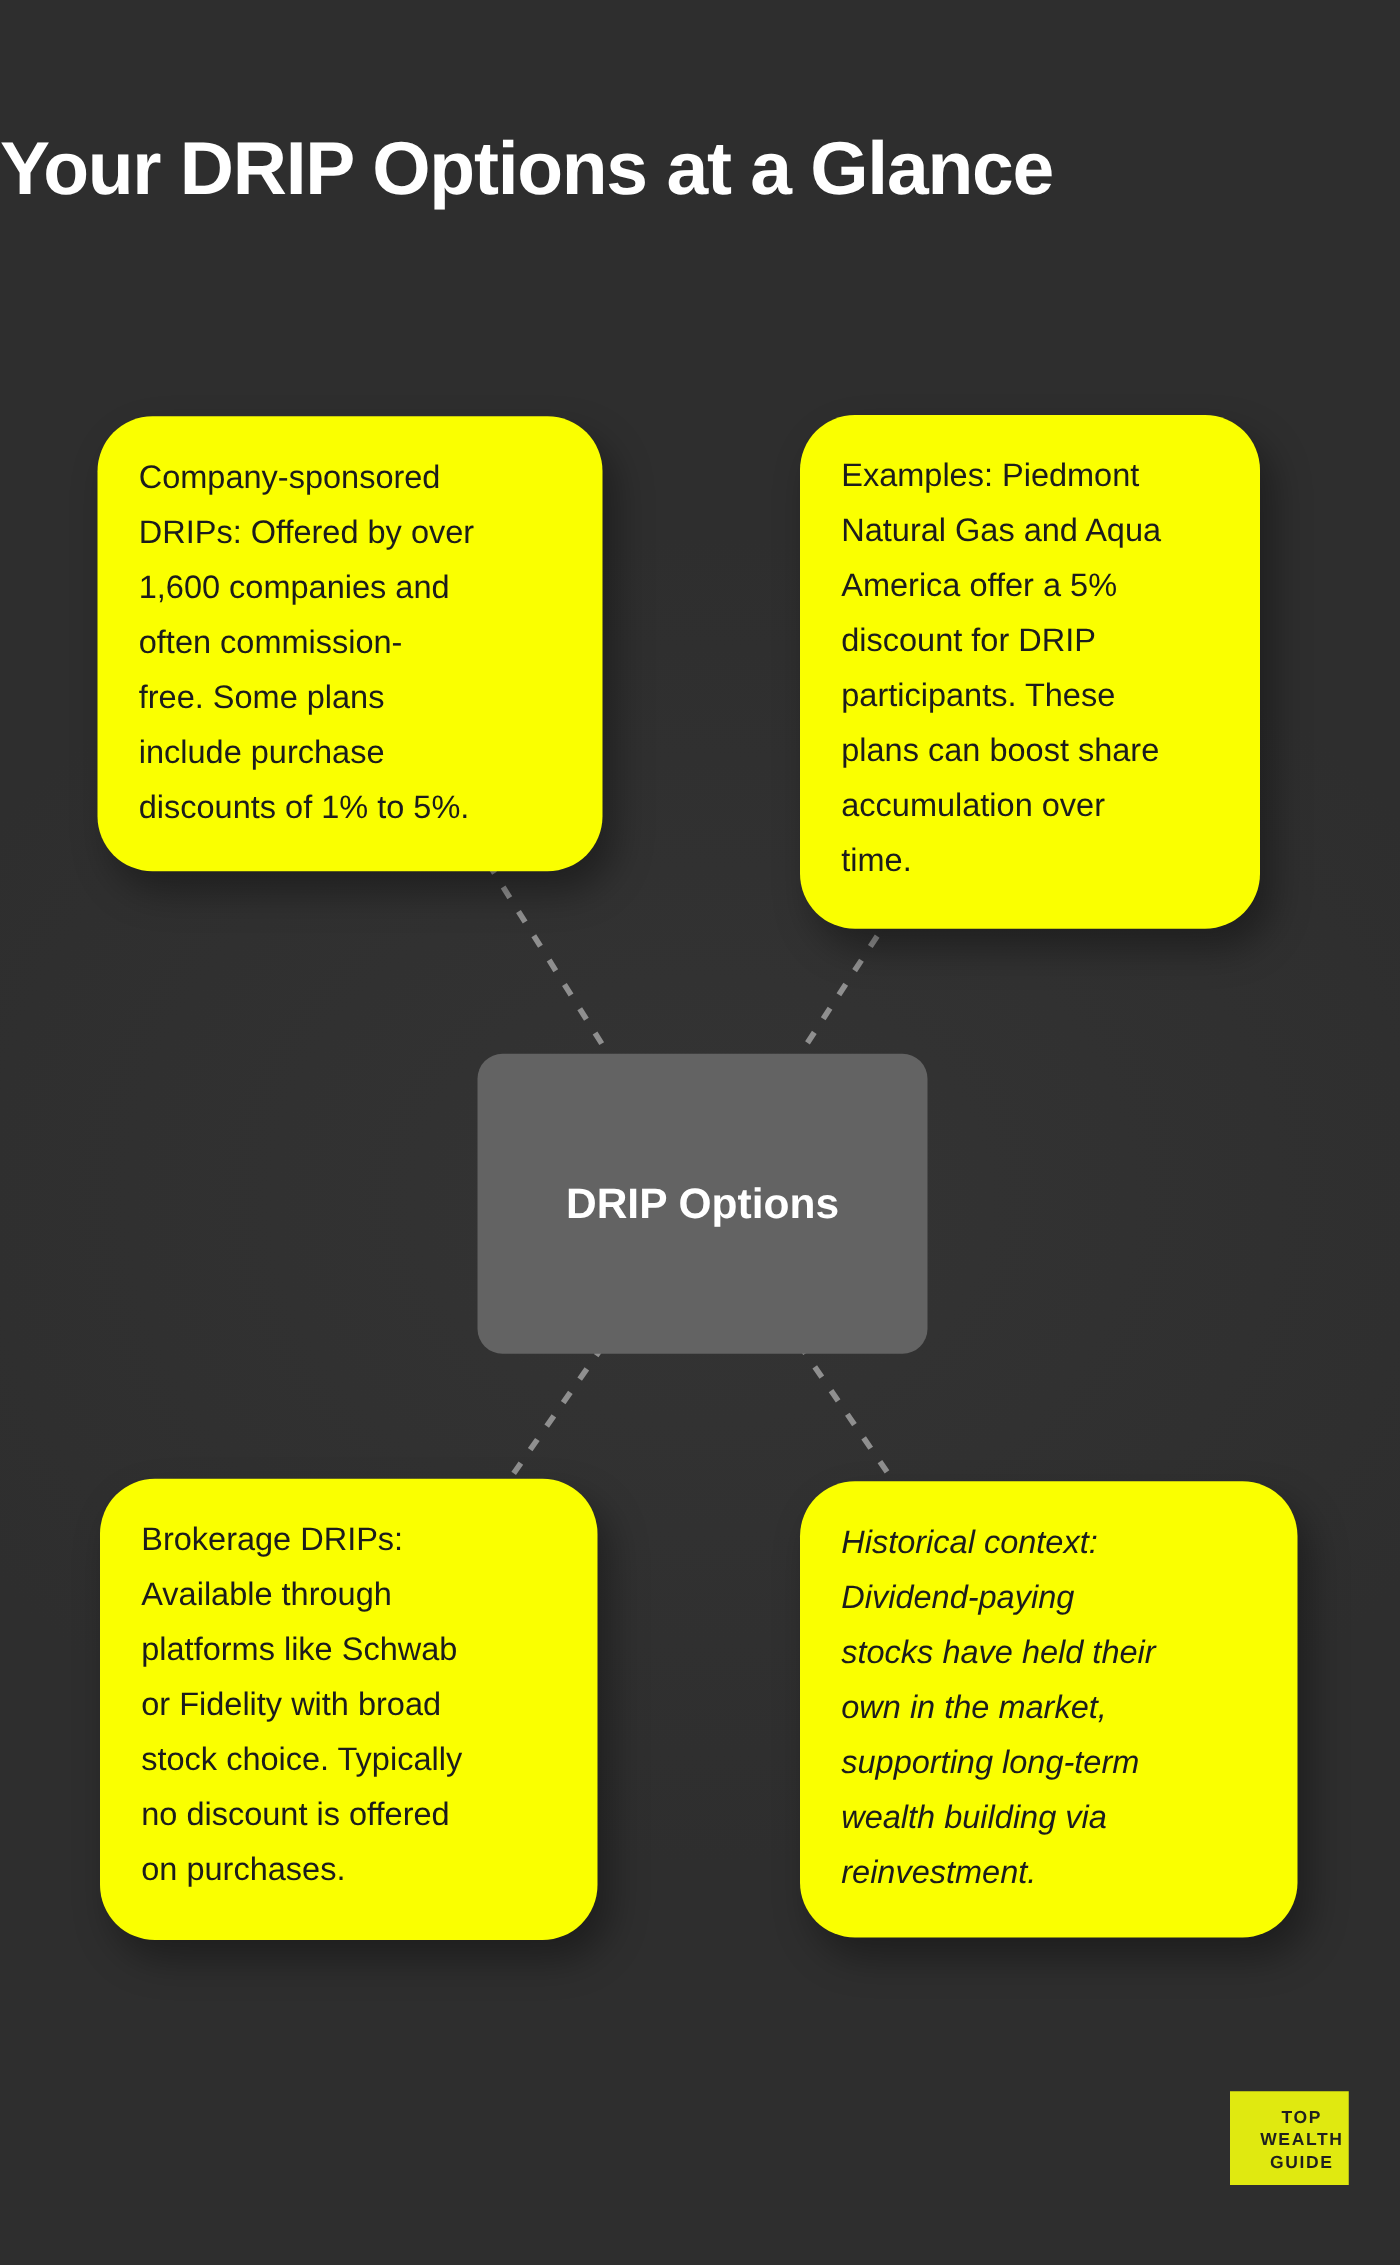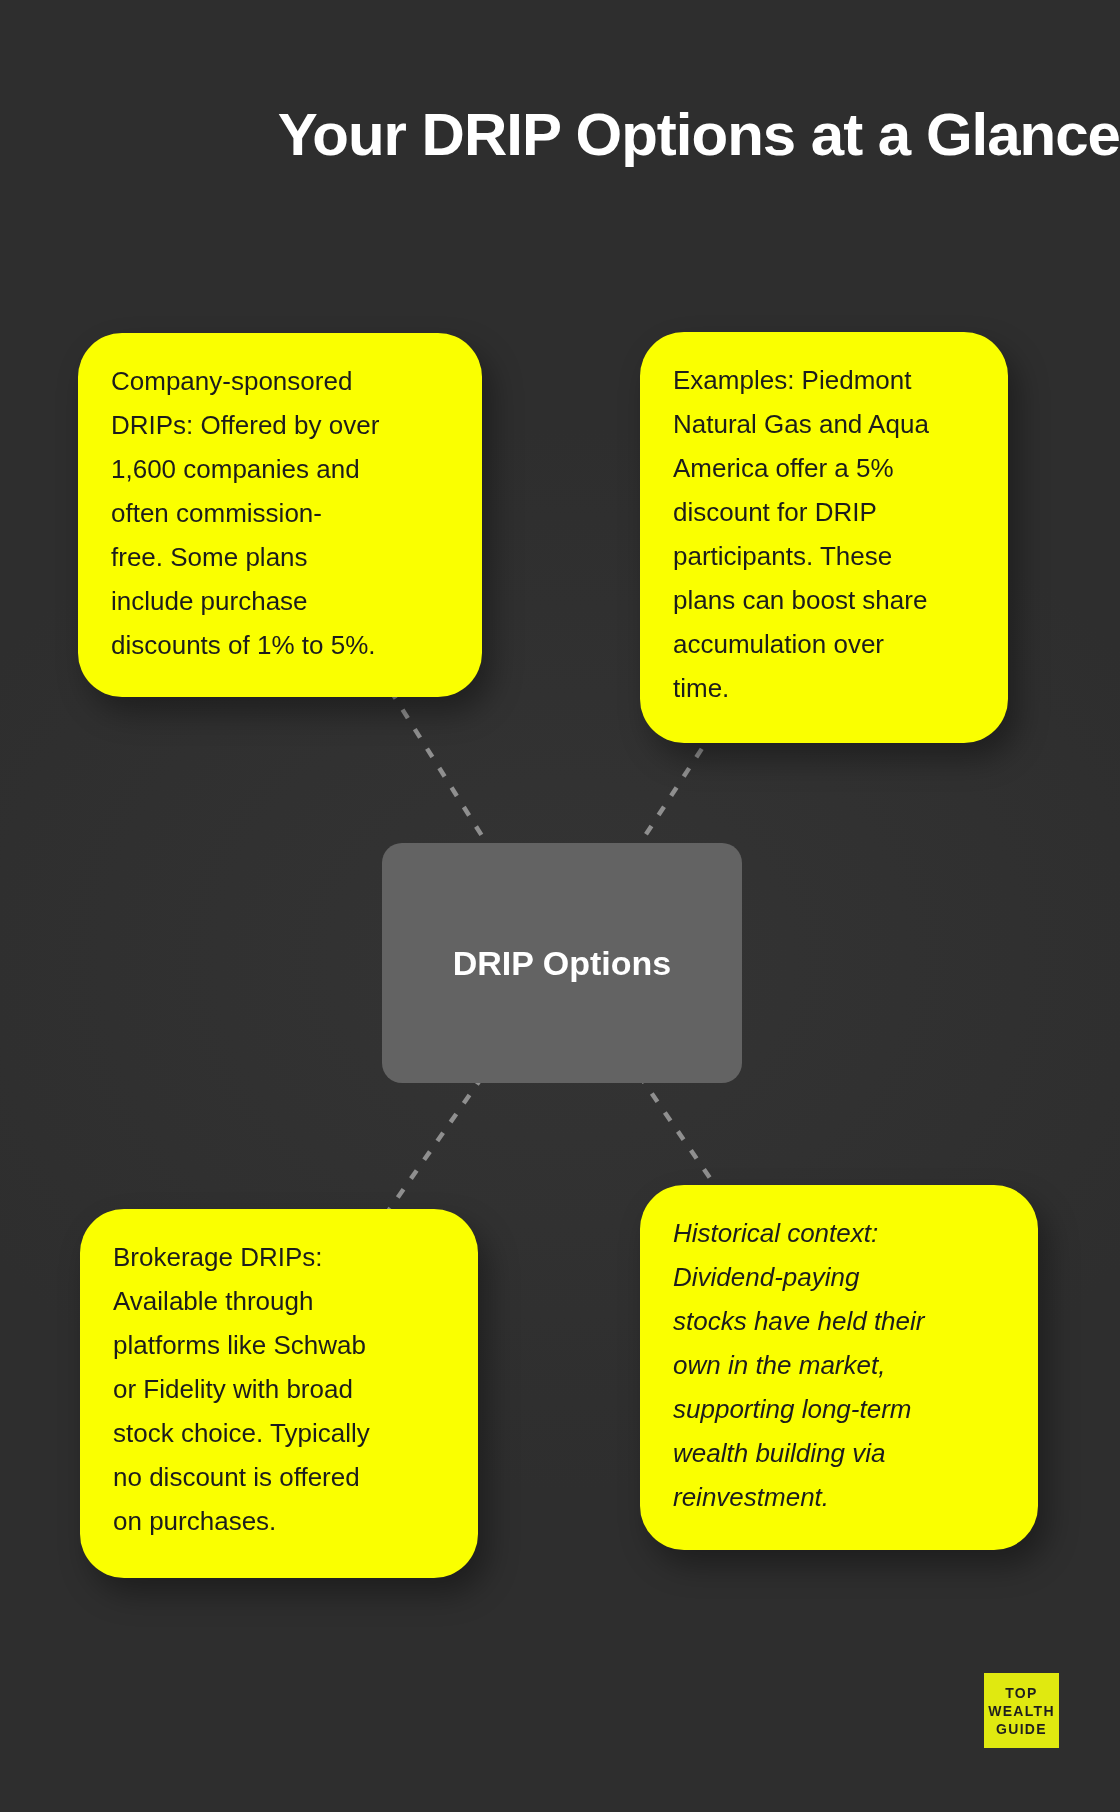--- a/index.html
+++ b/index.html
@@ -21,58 +21,58 @@
     font-family:"Liberation Sans", sans-serif;
   }
   .connectors{position:absolute;left:0;top:0;z-index:1;}
   .connectors line{
     stroke:var(--dash-gray);
     stroke-width:4.5;
     stroke-dasharray:10 13;
   }
   .title{
     position:absolute;left:0;right:0;top:100px;z-index:2;
-    margin:0;text-align:right;
+    margin:0;text-align:left;
     font-size:60px;font-weight:700;letter-spacing:-1px;
     color:var(--title-white);
   }
   .card{
     position:absolute;z-index:2;
     background:var(--card-yellow);
     border-radius:44px;
     box-shadow:10px 16px 30px rgba(0,0,0,0.35);
     box-sizing:border-box;
     padding:26px 28px 24px 33px;
   }
   .card-text{
     margin:0;
     font-size:26px;line-height:44px;
     color:var(--card-text);
     white-space:pre-line;
   }
   .card-tl{left:78px;top:333px;width:404px;height:364px;}
   .card-tr{left:640px;top:332px;width:368px;height:411px;}
-  .card-bl{left:80px;top:1183px;width:398px;height:369px;margin-top:26px;}
+  .card-bl{left:80px;top:1183px;width:398px;height:369px;}
   .card-br{left:640px;top:1185px;width:398px;height:365px;font-style:italic;}
   .node{
     position:absolute;z-index:2;
     left:382px;top:843px;width:360px;height:240px;
     background:var(--node-gray);
     border-radius:20px;
     display:flex;align-items:center;justify-content:center;
   }
   .node-label{
     color:var(--title-white);
     font-size:34px;font-weight:700;
   }
   .logo{
     position:absolute;z-index:2;
     left:984px;top:1673px;width:75px;height:75px;
     background:var(--logo-yellow);
-    display:flex;align-items:center;justify-content:center;
+    display:flex;align-items:center;justify-content:center;padding-left:20px;
   }
   .logo-text{
     margin:0;text-align:center;
     font-size:14px;line-height:18px;font-weight:700;
     letter-spacing:1.3px;
     color:var(--logo-text);
     white-space:pre-line;
   }
 </style>
 </head>

